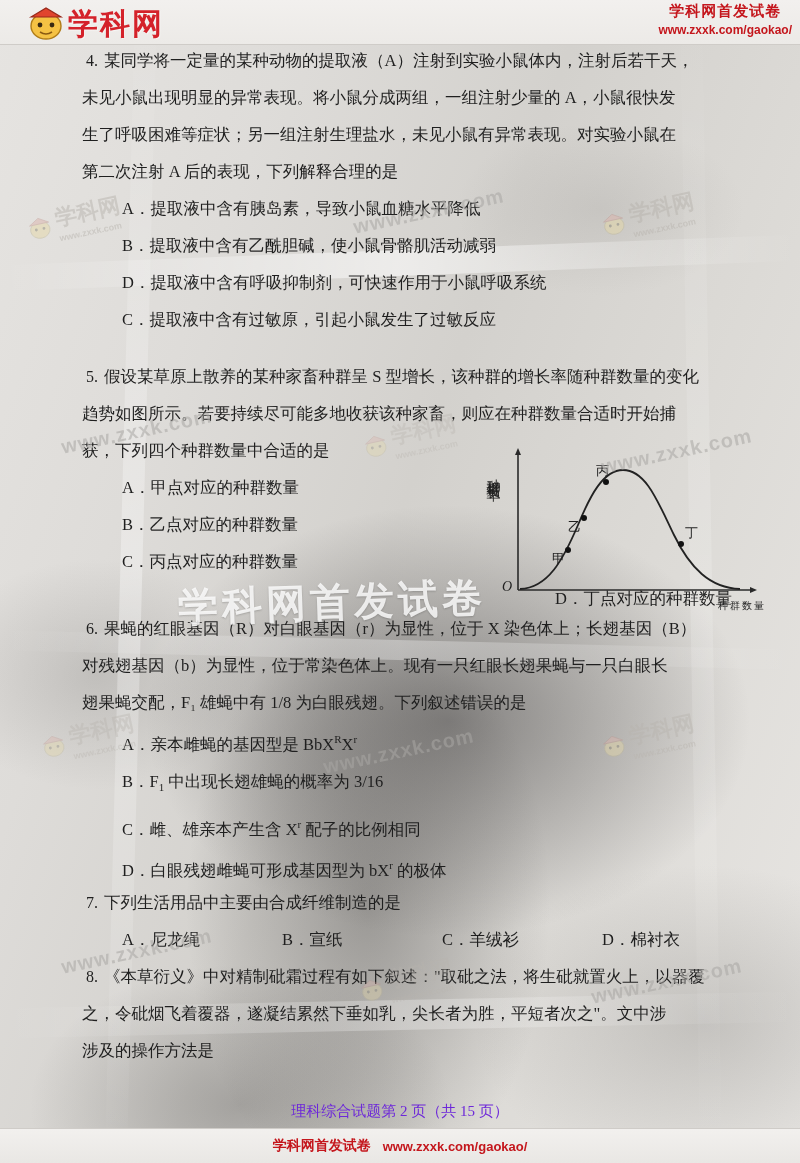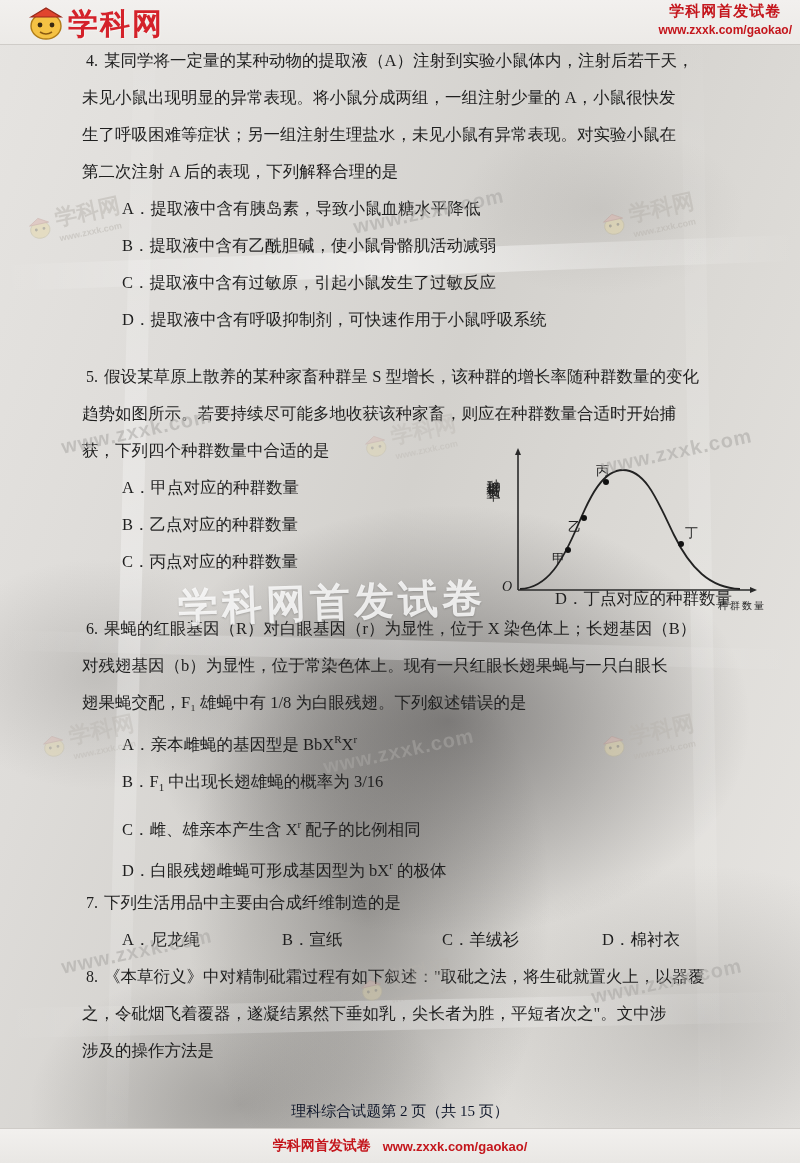--- a/index.html
+++ b/index.html
@@ -69,21 +69,21 @@
     position: absolute; left: 68px; top: 4px;
     font-size: 30px; font-weight: bold; color: #d4222a;
     font-family: "Liberation Sans", sans-serif;
     letter-spacing: 2px;
     text-shadow: 1px 1px 0 rgba(255,255,255,.5);
   }
 
   
   .footer-center {
     position: absolute; left: 0; bottom: 42px; width: 800px; text-align: center;
-    font-size: 15px; color: #0f172a;
+    font-size: 15px; color: #6d28d9;
   }
   .bottom-band {
     position: absolute; left: 0; bottom: 0; width: 800px; height: 34px;
     background: linear-gradient(180deg, #f2f0ee, #e9e7e4);
     border-top: 1px solid #cfccc8;
     display: flex; align-items: center; justify-content: center; gap: 12px;
     font-family: "Liberation Sans", sans-serif;
   }
   .bottom-band .bt1 { color:#c4161c; font-weight: bold; font-size: 14px; }
   .bottom-band .bt2 { color:#c4161c; font-weight: bold; font-size: 13px; }
@@ -194,22 +194,22 @@
   <div class="content">
 
     <div class="q" style="left:104px; top:-2px; width:628px;">
       <div class="num">4.</div>
       <p>某同学将一定量的某种动物的提取液（A）注射到实验小鼠体内，注射后若干天，</p>
       <p style="margin-left:-22px;">未见小鼠出现明显的异常表现。将小鼠分成两组，一组注射少量的 A，小鼠很快发</p>
       <p style="margin-left:-22px;">生了呼吸困难等症状；另一组注射生理盐水，未见小鼠有异常表现。对实验小鼠在</p>
       <p style="margin-left:-22px;">第二次注射 A 后的表现，下列解释合理的是</p>
       <p class="opt" style="margin-left:18px;">A．提取液中含有胰岛素，导致小鼠血糖水平降低</p>
       <p class="opt" style="margin-left:18px;">B．提取液中含有乙酰胆碱，使小鼠骨骼肌活动减弱</p>
+      <p class="opt" style="margin-left:18px;">D．提取液中含有呼吸抑制剂，可快速作用于小鼠呼吸系统</p>
       <p class="opt" style="margin-left:18px;">C．提取液中含有过敏原，引起小鼠发生了过敏反应</p>
-      <p class="opt" style="margin-left:18px;">D．提取液中含有呼吸抑制剂，可快速作用于小鼠呼吸系统</p>
     </div>
 
     <div class="q" style="left:104px; top:314px; width:628px;">
       <div class="num">5.</div>
       <p>假设某草原上散养的某种家畜种群呈 S 型增长，该种群的增长率随种群数量的变化</p>
       <p style="margin-left:-22px;">趋势如图所示。若要持续尽可能多地收获该种家畜，则应在种群数量合适时开始捕</p>
       <p style="margin-left:-22px;">获，下列四个种群数量中合适的是</p>
       <p class="opt" style="margin-left:18px;">A．甲点对应的种群数量</p>
       <p class="opt" style="margin-left:18px;">B．乙点对应的种群数量</p>
       <p class="opt" style="margin-left:18px;">C．丙点对应的种群数量</p>

